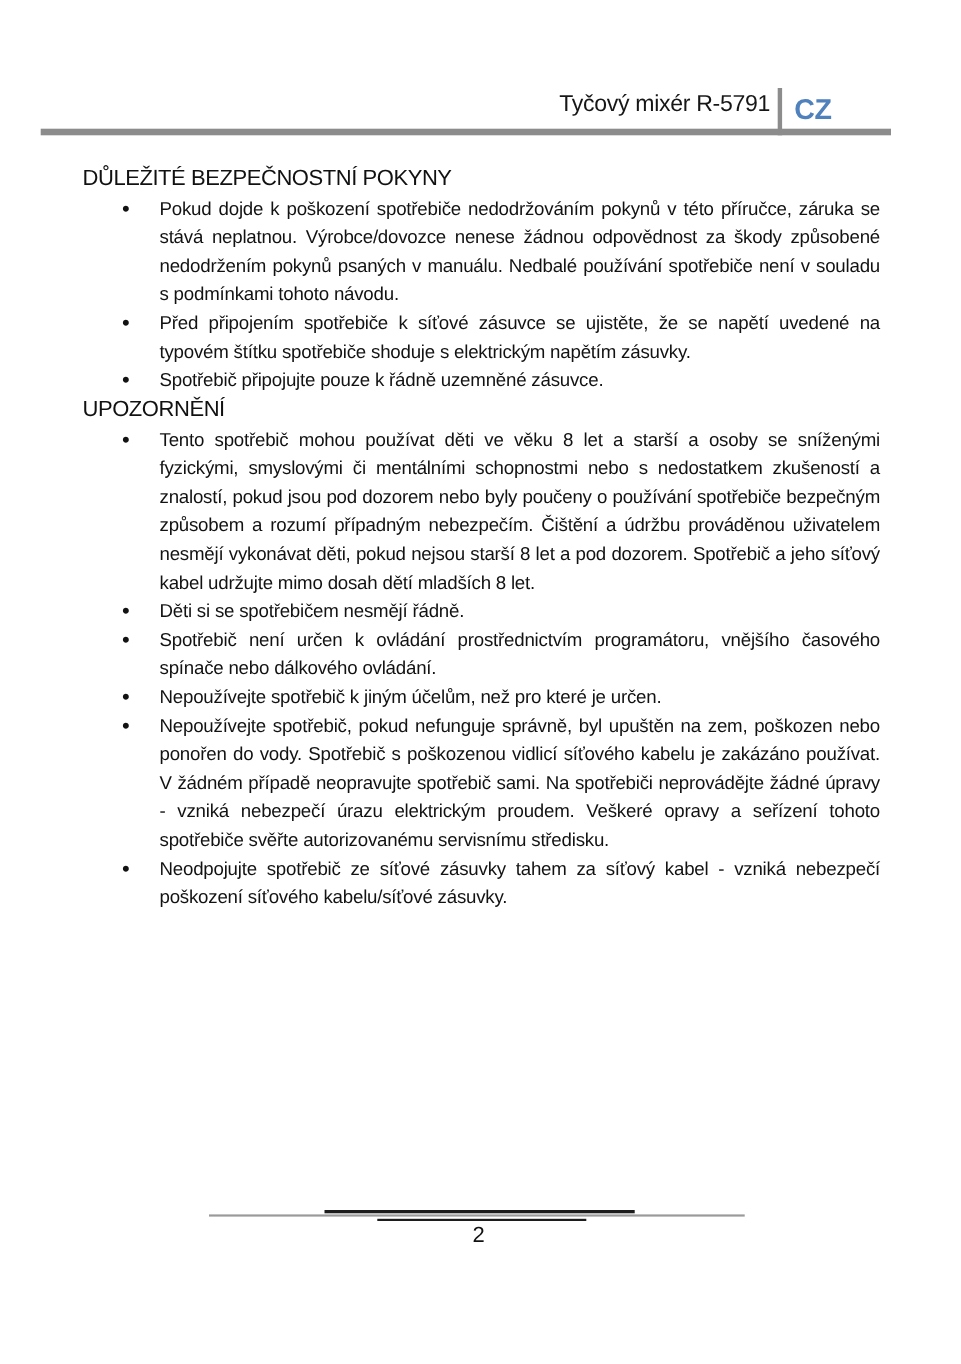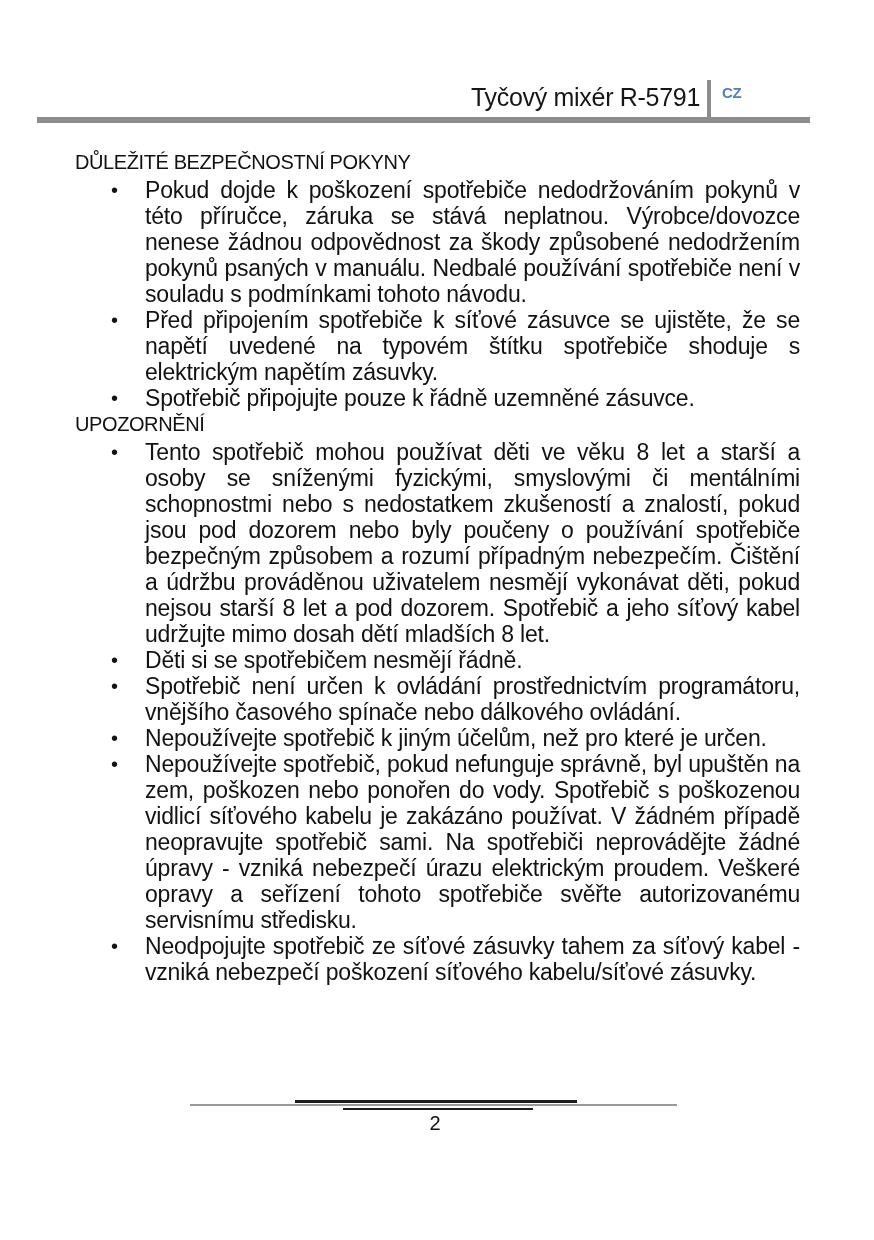--- a/index.html
+++ b/index.html
@@ -13,38 +13,38 @@
     position: relative;
     font-family: "Liberation Sans", sans-serif;
     color: #121212;
     overflow: hidden;
   }
   
   .header-title {
     position: absolute;
     top: 83px;
     right: 174px;
-    font-size: 25px;
+    font-size: 21px;
     letter-spacing: -0.3px;
     white-space: nowrap;
     color: #161616;
   }
   .header-divider {
     position: absolute;
     left: 707px;
     top: 80px;
     width: 4px;
     height: 43px;
     background: #8c8c8c;
   }
   .header-lang {
     position: absolute;
     left: 722px;
     top: 84px;
-    font-size: 15px;
+    font-size: 26px;
     font-weight: bold;
     letter-spacing: -0.3px;
     color: #4f81bd;
   }
   .header-rule {
     position: absolute;
     left: 37px;
     top: 117px;
     width: 773px;
     height: 6px;
@@ -66,21 +66,21 @@
     color: #111;
   }
   ul.bullets {
     list-style: none;
     margin: 2px 0 0 0;
     padding: 0;
   }
   ul.bullets li {
     position: relative;
     padding-left: 70px;
-    font-size: 23px;
+    font-size: 17px;
     line-height: 26px;
     letter-spacing: -0.2px;
     text-align: justify;
     color: #121212;
   }
   ul.bullets li::before {
     content: "\2022";
     position: absolute;
     left: 36px;
     top: 0;

